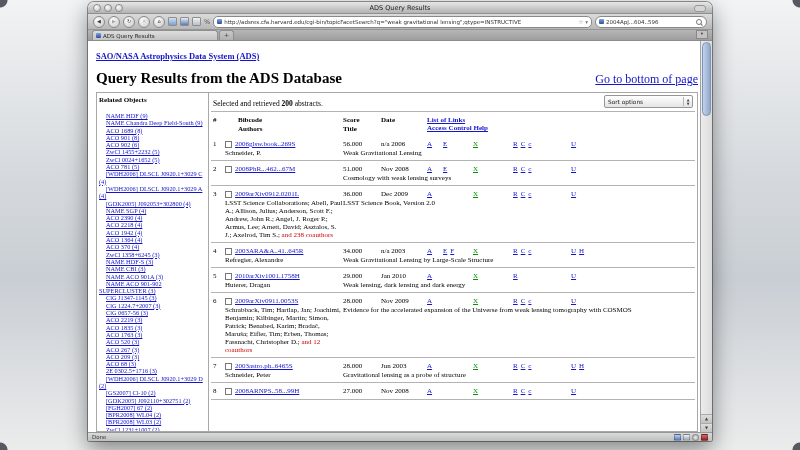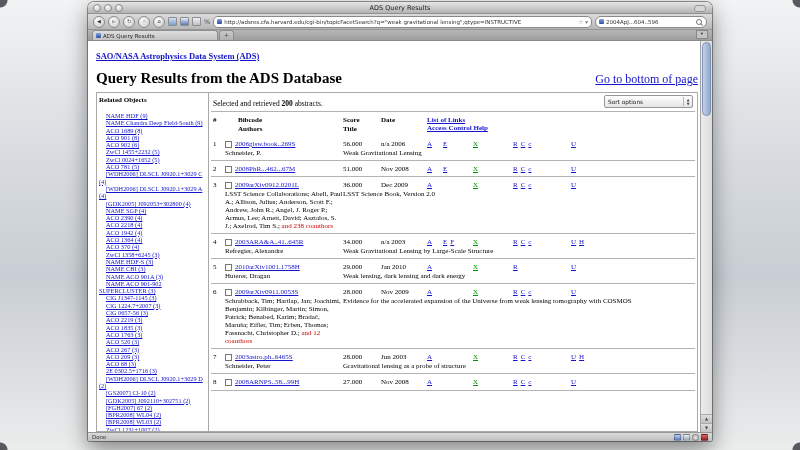--- a/index.html
+++ b/index.html
@@ -267,20 +267,21 @@
                   <span class="checkbox"></span>
                   <span class="blink">2008PhR...462...67M</span>
                 </span>
                 <span class="cscore">51.000</span>
                 <span class="cdate">Nov 2008</span>
                 <span class="cla"><span class="llink">A</span></span>
                 <span class="clef"><span class="llink">E</span></span>
                 <span class="clx"><span class="llink green">X</span></span>
                 <span class="clrcc"><span class="llink">R</span><span class="llink">C</span><span class="llink">c</span></span>
                 <span class="cluh"><span class="llink">U</span></span>
+                <span class="ctitle">Cosmology with weak lensing surveys</span>
               </div>
               <div class="trow result-row">
                 <span class="cnum">3</span>
                 <span class="cbib">
                   <span class="checkbox"></span>
                   <span class="blink">2009arXiv0912.0201L</span>
                 </span>
                 <span class="cscore">36.000</span>
                 <span class="cdate">Dec 2009</span>
                 <span class="cla"><span class="llink">A</span></span>

